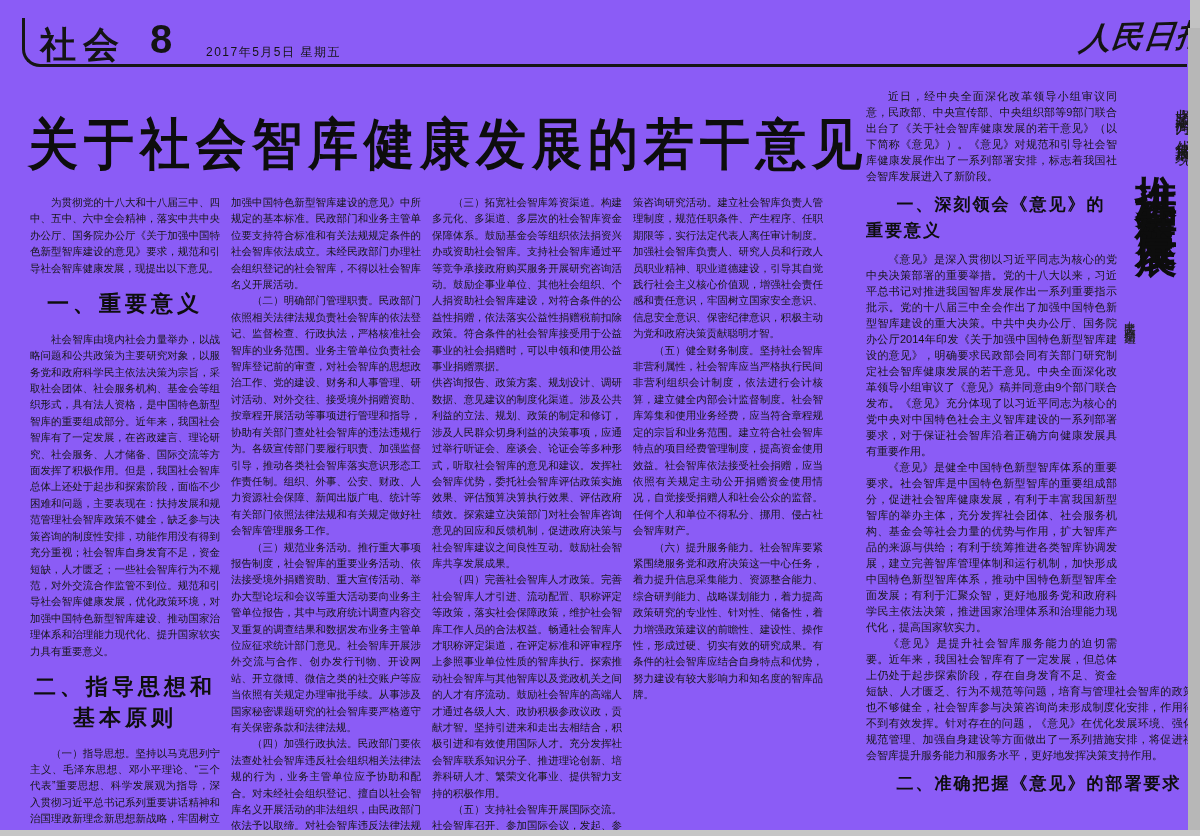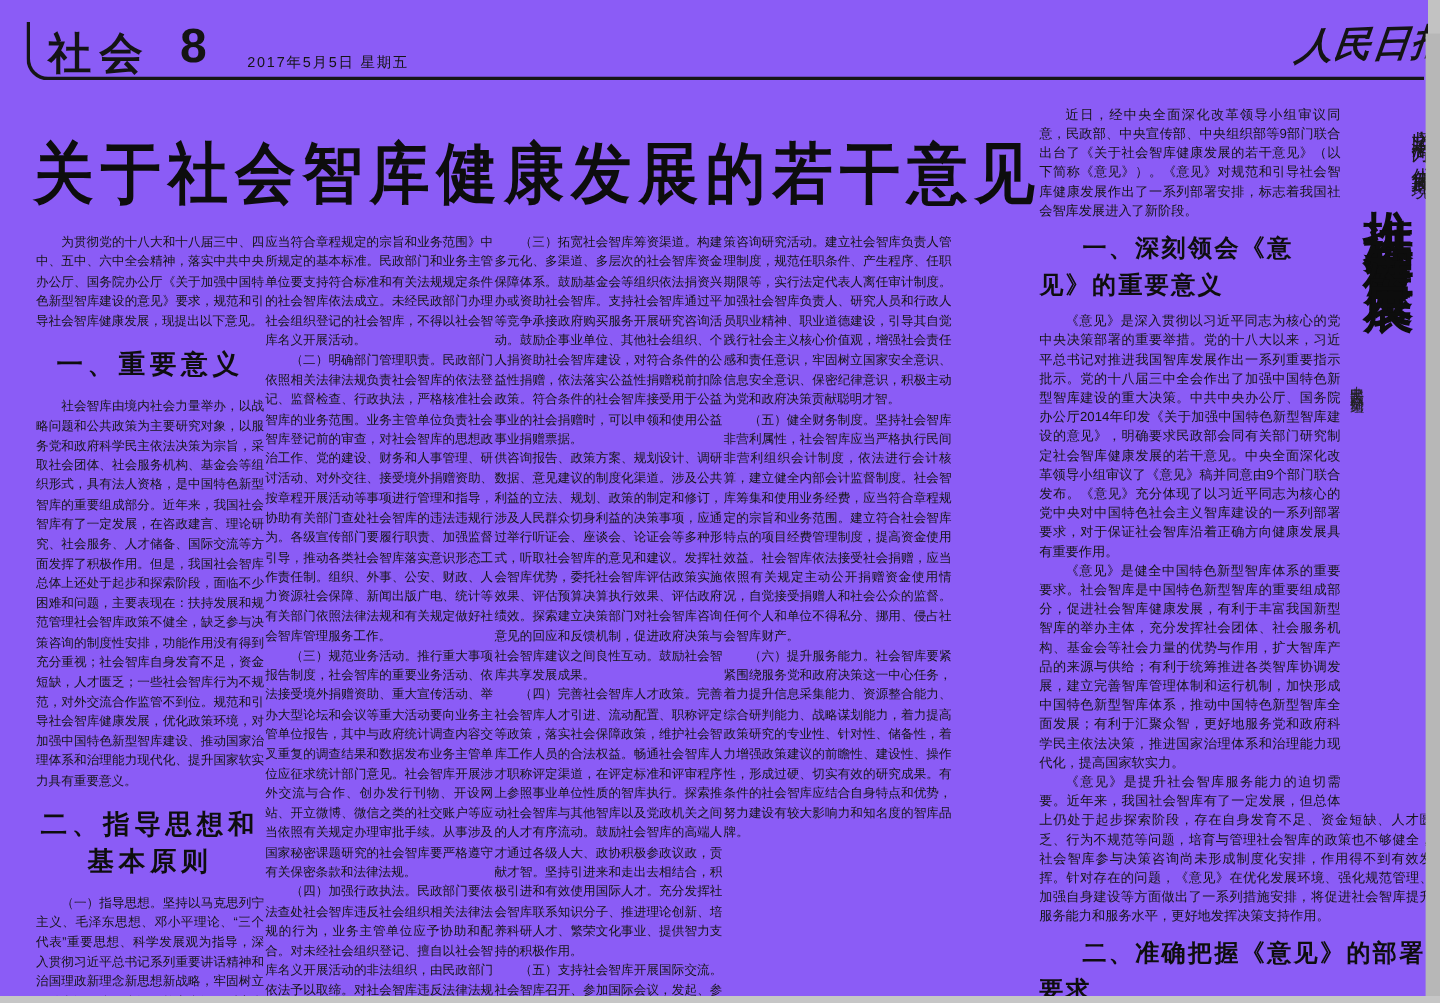--- a/index.html
+++ b/index.html
@@ -33,21 +33,21 @@
 
   
   .main-headline{
     position:absolute;left:28px;top:108px;width:800px;
     text-align:center;font-size:50px;font-weight:900;letter-spacing:6px;
     white-space:nowrap;transform:scaleY(1.1);transform-origin:top center;
     color:#0d0d0d;
   }
   .left-cols{
     position:absolute;left:30px;top:194px;width:794px;height:642px;
-    display:flex;gap:1px;overflow:hidden;
+    display:flex;gap:11px;overflow:hidden;
   }
   .col{
     width:190px;height:642px;overflow:hidden;flex:0 0 auto;
     font-size:10.5px;line-height:16.4px;text-align:justify;color:#161616;
   }
   .para{margin:0;text-indent:2em;}
   .para.noindent{text-indent:0;}
   .sec-heading{
     text-align:center;font-size:22px;font-weight:700;letter-spacing:4px;
     line-height:1.4;margin:13px 0 11px;color:#0e0e0e;
@@ -69,21 +69,21 @@
   .v-title{
     display:block;font-size:42px;font-weight:700;letter-spacing:7px;
     font-family:"Liberation Serif","DejaVu Serif",serif;
     padding-top:54px;margin-left:10px;margin-right:6px;color:#0d0d0d;
   }
   .v-byline{
     display:block;font-size:11.5px;letter-spacing:2px;padding-top:224px;
     font-family:"Liberation Serif","DejaVu Serif",serif;color:#222;
   }
   .right-article .r-heading{
-    font-size:20px;font-weight:700;letter-spacing:2px;line-height:1.55;
+    font-size:17px;font-weight:700;letter-spacing:2px;line-height:1.55;
     margin:8px 0 6px;text-indent:1.8em;text-align:left;color:#0e0e0e;
   }
 </style>
 </head>
 <body>
 
 <div class="page">
 
   <div class="header-rule"></div>
   <div class="section-name">社会</div>
@@ -94,21 +94,21 @@
   <div class="main-headline">关于社会智库健康发展的若干意见</div>
   <div class="left-cols">
     <div class="col">
         <p class="para">为贯彻党的十八大和十八届三中、四中、五中、六中全会精神，落实中共中央办公厅、国务院办公厅《关于加强中国特色新型智库建设的意见》要求，规范和引导社会智库健康发展，现提出以下意见。</p>
         <div class="sec-heading">一、重要意义</div>
         <p class="para">社会智库由境内社会力量举办，以战略问题和公共政策为主要研究对象，以服务党和政府科学民主依法决策为宗旨，采取社会团体、社会服务机构、基金会等组织形式，具有法人资格，是中国特色新型智库的重要组成部分。近年来，我国社会智库有了一定发展，在咨政建言、理论研究、社会服务、人才储备、国际交流等方面发挥了积极作用。但是，我国社会智库总体上还处于起步和探索阶段，面临不少困难和问题，主要表现在：扶持发展和规范管理社会智库政策不健全，缺乏参与决策咨询的制度性安排，功能作用没有得到充分重视；社会智库自身发育不足，资金短缺，人才匮乏；一些社会智库行为不规范，对外交流合作监管不到位。规范和引导社会智库健康发展，优化政策环境，对加强中国特色新型智库建设、推动国家治理体系和治理能力现代化、提升国家软实力具有重要意义。</p>
         <div class="sec-heading">二、指导思想和基本原则</div>
         <p class="para">（一）指导思想。坚持以马克思列宁主义、毛泽东思想、邓小平理论、“三个代表”重要思想、科学发展观为指导，深入贯彻习近平总书记系列重要讲话精神和治国理政新理念新思想新战略，牢固树立政治意识、大局意识、核心意识、看齐意识，统筹推进“五位一体”总体布局和协调推进“四个全面”战略布局，以服务党和政府决策为宗旨，以政策研究咨询为主攻方向，遵守国家宪法、法律和行政法规，强化政治责任和社会责任，确保社会智库沿着正确方向健康发展，更好地服务党和国家工作大局，为实现中华民族伟大复兴的中国梦提供智力支持。</p>
       </div>
     <div class="col">
-        <p class="para noindent">应当符合章程规定的宗旨和业务范围》中所规定的基本标准。民政部门和业务主管单位要支持符合标准和有关法规规定条件的社会智库依法成立。未经民政部门办理社会组织登记的社会智库，不得以社会智库名义开展活动。</p>
+        <p class="para noindent">加强中国特色新型智库建设的意见》中所规定的基本标准。民政部门和业务主管单位要支持符合标准和有关法规规定条件的社会智库依法成立。未经民政部门办理社会组织登记的社会智库，不得以社会智库名义开展活动。</p>
         <p class="para">（二）明确部门管理职责。民政部门依照相关法律法规负责社会智库的依法登记、监督检查、行政执法，严格核准社会智库的业务范围。业务主管单位负责社会智库登记前的审查，对社会智库的思想政治工作、党的建设、财务和人事管理、研讨活动、对外交往、接受境外捐赠资助、按章程开展活动等事项进行管理和指导，协助有关部门查处社会智库的违法违规行为。各级宣传部门要履行职责、加强监督引导，推动各类社会智库落实意识形态工作责任制。组织、外事、公安、财政、人力资源社会保障、新闻出版广电、统计等有关部门依照法律法规和有关规定做好社会智库管理服务工作。</p>
         <p class="para">（三）规范业务活动。推行重大事项报告制度，社会智库的重要业务活动、依法接受境外捐赠资助、重大宣传活动、举办大型论坛和会议等重大活动要向业务主管单位报告，其中与政府统计调查内容交叉重复的调查结果和数据发布业务主管单位应征求统计部门意见。社会智库开展涉外交流与合作、创办发行刊物、开设网站、开立微博、微信之类的社交账户等应当依照有关规定办理审批手续。从事涉及国家秘密课题研究的社会智库要严格遵守有关保密条款和法律法规。</p>
         <p class="para">（四）加强行政执法。民政部门要依法查处社会智库违反社会组织相关法律法规的行为，业务主管单位应予协助和配合。对未经社会组织登记、擅自以社会智库名义开展活动的非法组织，由民政部门依法予以取缔。对社会智库违反法律法规的其他行为，由有关部门依法查处。</p>
       </div>
     <div class="col">
         <p class="para">（三）拓宽社会智库筹资渠道。构建多元化、多渠道、多层次的社会智库资金保障体系。鼓励基金会等组织依法捐资兴办或资助社会智库。支持社会智库通过平等竞争承接政府购买服务开展研究咨询活动。鼓励企事业单位、其他社会组织、个人捐资助社会智库建设，对符合条件的公益性捐赠，依法落实公益性捐赠税前扣除政策。符合条件的社会智库接受用于公益事业的社会捐赠时，可以申领和使用公益事业捐赠票据。</p>
         <p class="para noindent">供咨询报告、政策方案、规划设计、调研数据、意见建议的制度化渠道。涉及公共利益的立法、规划、政策的制定和修订，涉及人民群众切身利益的决策事项，应通过举行听证会、座谈会、论证会等多种形式，听取社会智库的意见和建议。发挥社会智库优势，委托社会智库评估政策实施效果、评估预算决算执行效果、评估政府绩效。探索建立决策部门对社会智库咨询意见的回应和反馈机制，促进政府决策与社会智库建议之间良性互动。鼓励社会智库共享发展成果。</p>
         <p class="para">（四）完善社会智库人才政策。完善社会智库人才引进、流动配置、职称评定等政策，落实社会保障政策，维护社会智库工作人员的合法权益。畅通社会智库人才职称评定渠道，在评定标准和评审程序上参照事业单位性质的智库执行。探索推动社会智库与其他智库以及党政机关之间的人才有序流动。鼓励社会智库的高端人才通过各级人大、政协积极参政议政，贡献才智。坚持引进来和走出去相结合，积极引进和有效使用国际人才。充分发挥社会智库联系知识分子、推进理论创新、培养科研人才、繁荣文化事业、提供智力支持的积极作用。</p>
         <p class="para">（五）支持社会智库开展国际交流。社会智库召开、参加国际会议，发起、参与国际组织，应邀参与境外交流、培训，邀请外方参与境内活动，接受境外捐赠资助，开展国际合作等，应当按照有关法律法规办理。支持具备国际视野、政治可靠、德才兼备的社会智库专家到国际组织任职。鼓励、支持有条件的社会智库申请联合国经社理事会咨商地位，参与公共外交和全球治理，对外讲好中国故事、传播好中国声音，提升国家软</p>
       </div>

